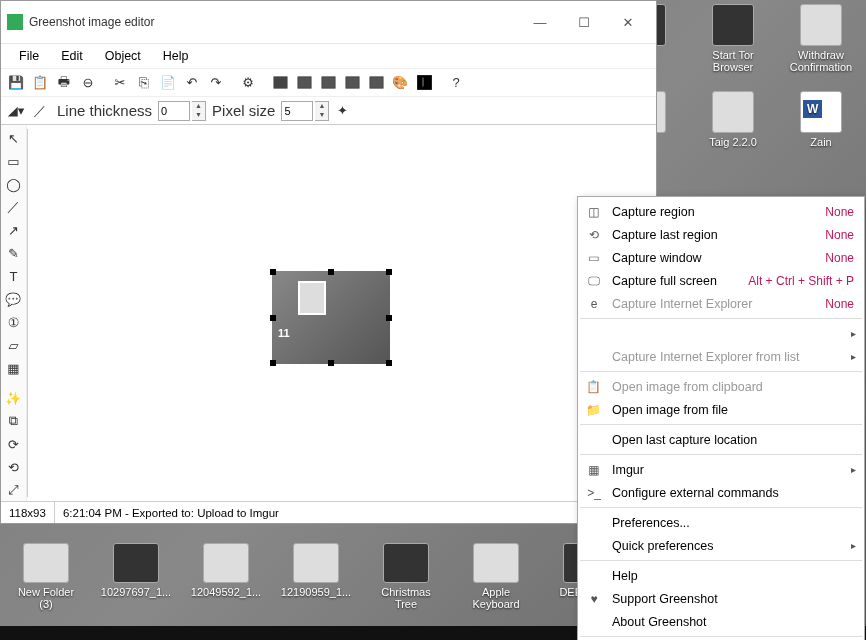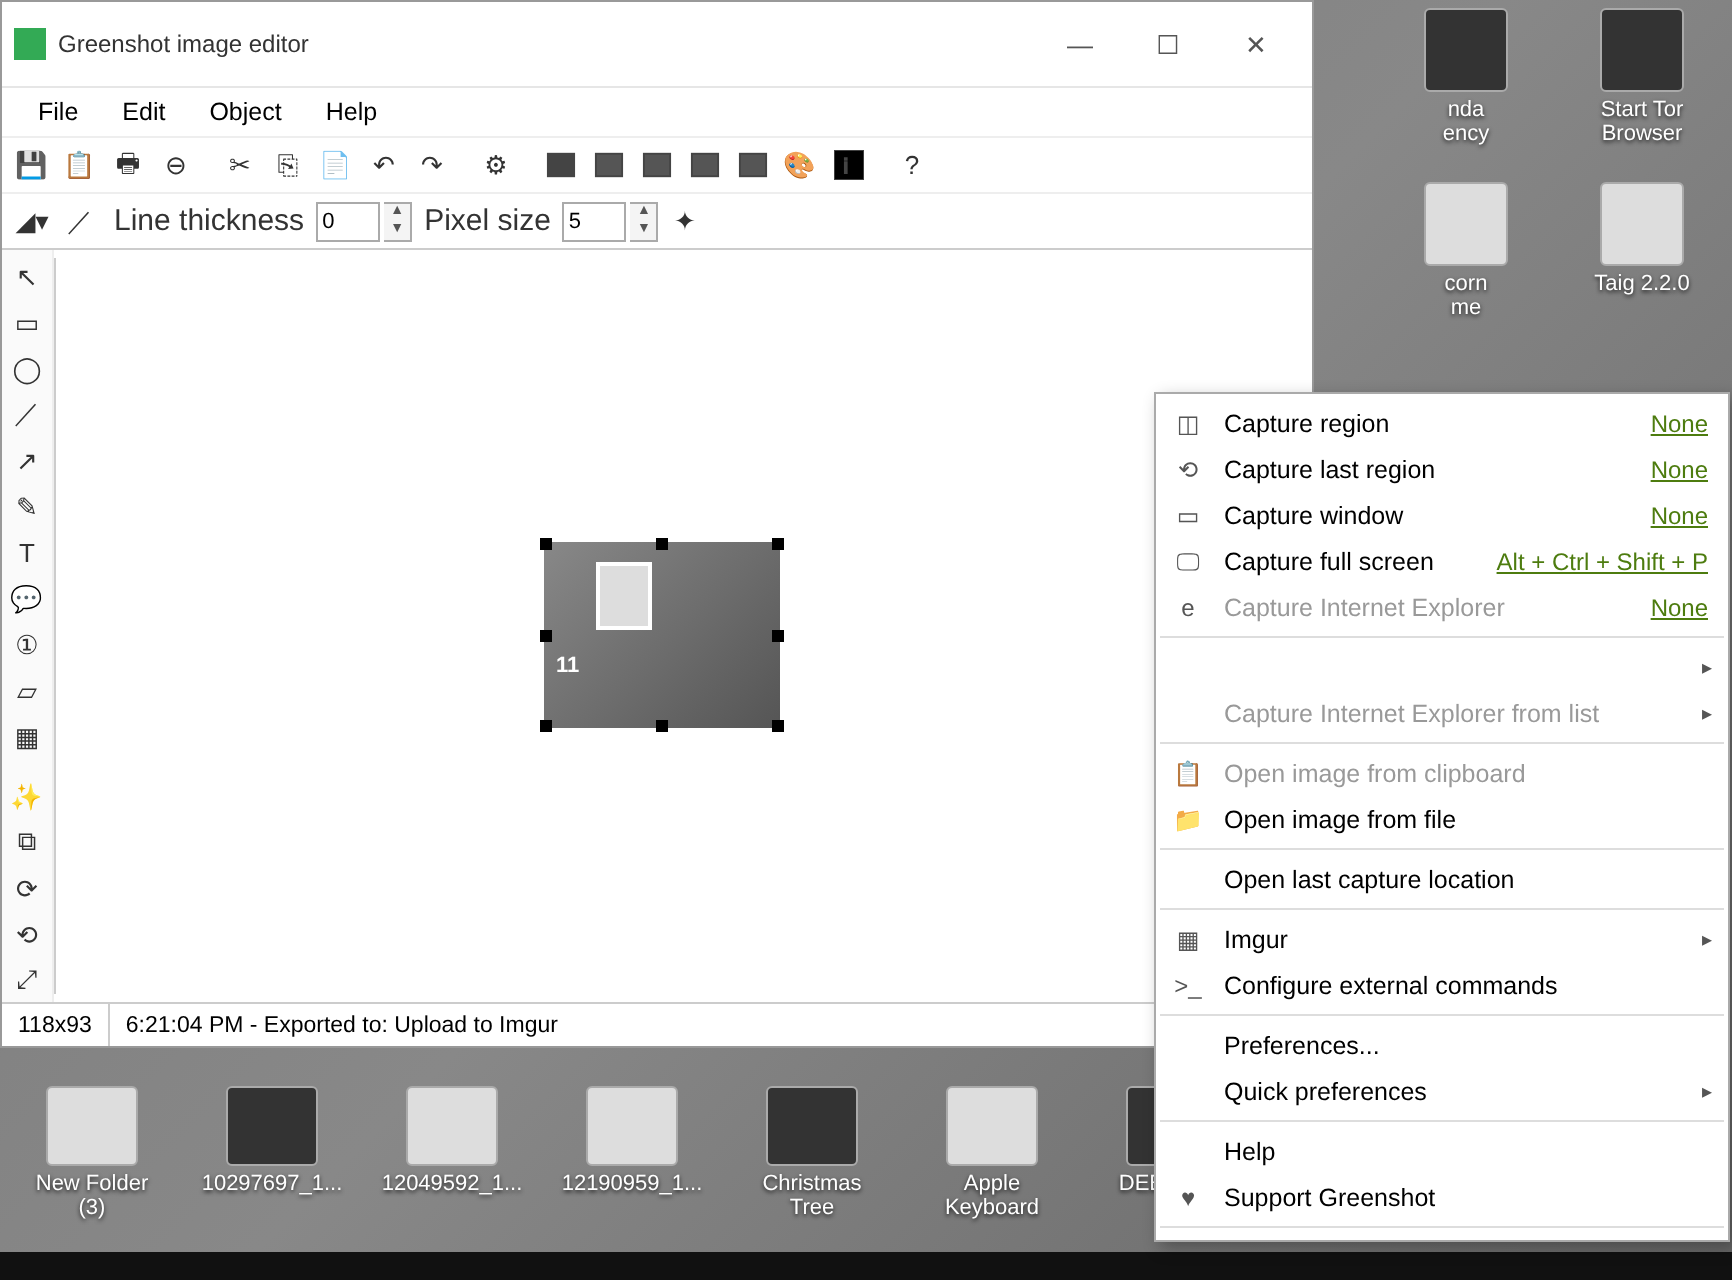--- a/index.html
+++ b/index.html
@@ -51,21 +51,21 @@
 
 .statusbar { height: 22px; border-top:1px solid #ccc; display:flex; align-items:center; font-size:11.5px; }
 .statusbar .cell { padding:0 8px; border-right:1px solid #ccc; height:100%; display:flex; align-items:center; }
 
 
 .ctxmenu { position:absolute; left:577px; top:196px; width:288px; background:#fff; border:1px solid #aaa; box-shadow: 3px 3px 8px rgba(0,0,0,.3); font-size:12.5px; padding: 3px 0; }
 .ctxmenu .row { height:23px; display:flex; align-items:center; padding: 0 10px 0 6px; position:relative; }
 .ctxmenu .row.disabled { color:#999; }
 .ctxmenu .ic { width:20px; height:16px; margin-right:8px; display:flex; align-items:center; justify-content:center; font-size:12px; color:#555; }
 .ctxmenu .lbl { flex:1; }
-.ctxmenu .sc { color:#4d7c0f; font-size:12px;text-decoration:underline; }
+.ctxmenu .sc { color:#be185d; font-size:12px; }
 .ctxmenu .sep { height:1px; background:#ddd; margin:3px 2px; padding:0; }
 .ctxmenu .arrow::after { content:"▸"; position:absolute; right:8px; color:#555; font-size:10px; }
 
 
 .taskbar { position:absolute; left:0; bottom:0; width:100%; height:14px; background:#111; }
 .tbicon { display:inline-block; width:30px; height:14px; margin-left:10px; }
 
 
 .how { position:absolute; right:6px; bottom:34px; font-size:40px; font-weight:900; font-style:italic; color:#222; font-family: Georgia, serif; display:flex; align-items:center; }
 .how .bulb { width:34px; height:44px; border:2px solid #999; border-radius:50% 50% 40% 40%; margin-right:2px; background:radial-gradient(circle at 40% 30%, #fff, #ccc); }
@@ -90,20 +90,31 @@
     </div>
     <div class="col">
       <div class="di">
           <div class="ico dark"></div>
           <span>Start Tor</span>
           <span>Browser</span>
         </div>
       <div class="di">
           <div class="ico"></div>
           <span>Taig 2.2.0</span>
+        </div>
+    </div>
+    <div class="col">
+      <div class="di">
+          <div class="ico"></div>
+          <span>Withdraw</span>
+          <span>Confirmation</span>
+        </div>
+      <div class="di">
+          <div class="ico word"></div>
+          <span>Zain</span>
         </div>
     </div>
   </div>
 
   <div class="desktop-icons-row">
     <div class="di">
         <div class="ico"></div>
         <span>New Folder</span>
         <span>(3)</span>
       </div>
@@ -346,14 +357,18 @@
     </div>
     <div class="sep"></div>
     <div class="row">
       <span class="ic"></span>
       <span class="lbl">Help</span>
     </div>
     <div class="row">
       <span class="ic">♥</span>
       <span class="lbl">Support Greenshot</span>
     </div>
+    <div class="row">
+      <span class="ic"></span>
+      <span class="lbl">About Greenshot</span>
+    </div>
     <div class="sep"></div>
   </div>
 
 </body></html>

